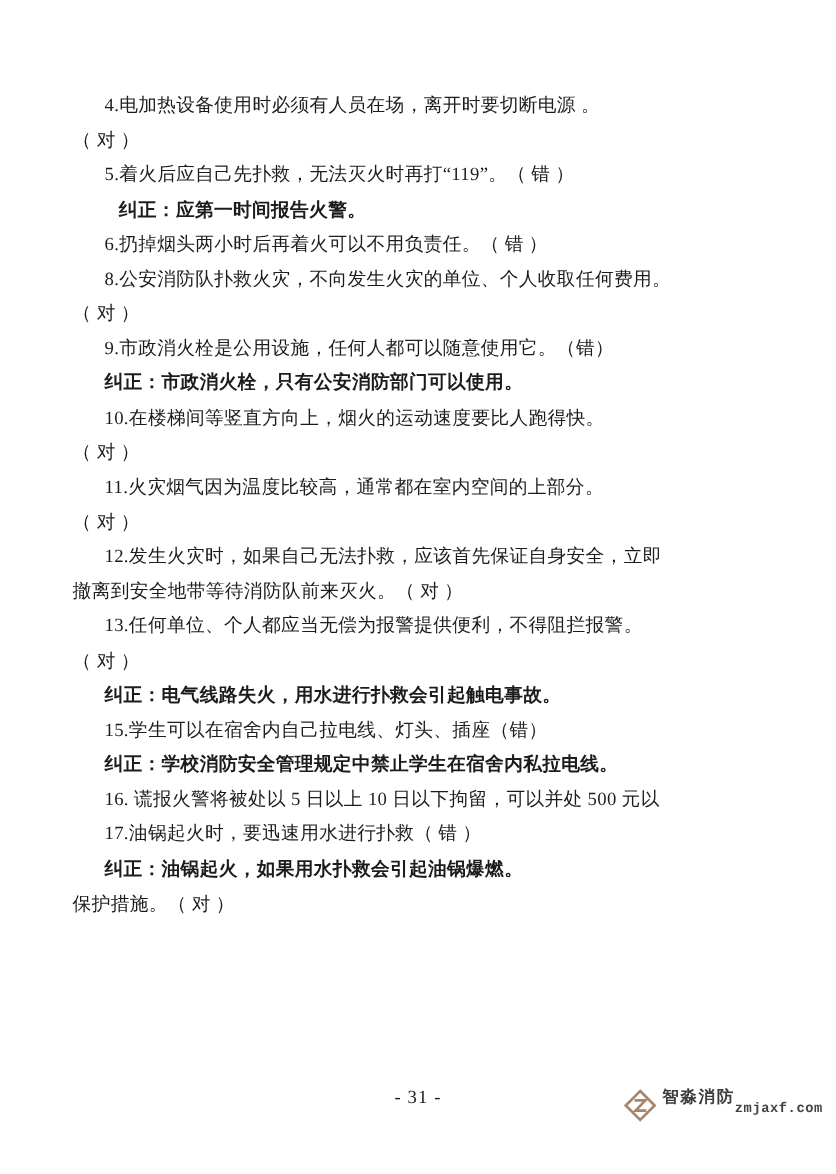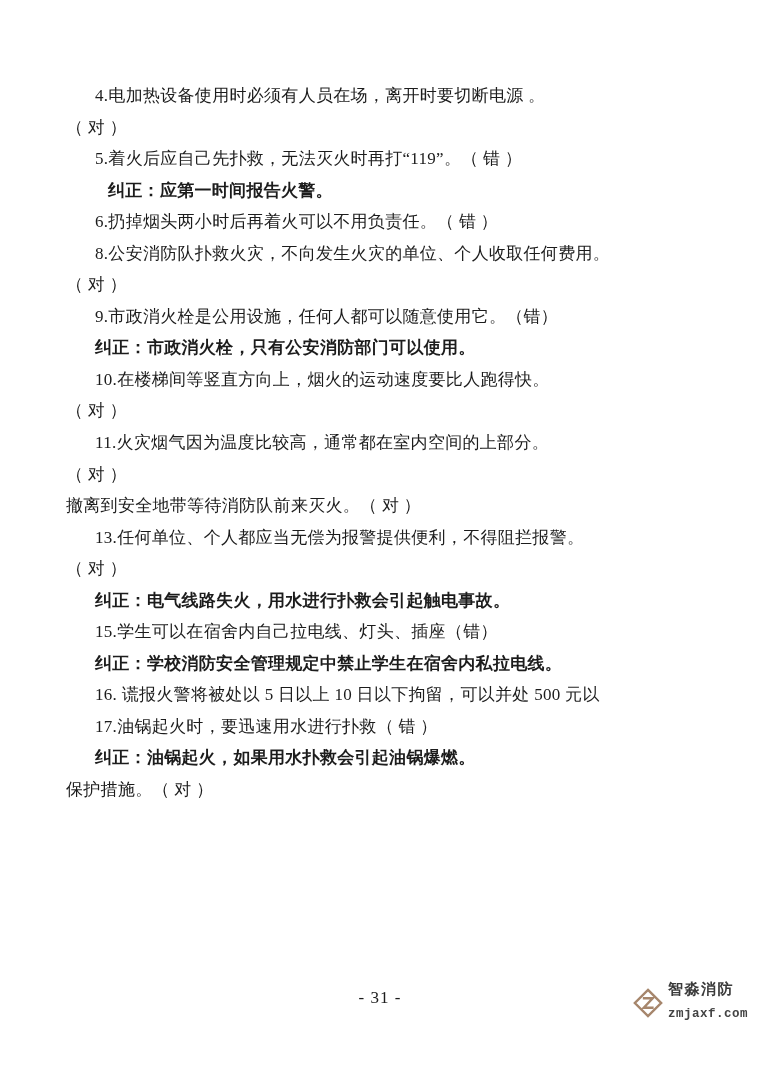--- a/index.html
+++ b/index.html
@@ -43,21 +43,21 @@
   }
   .watermark {
     position: absolute;
     right: 12px;
     bottom: 6px;
     display: flex;
     align-items: center;
     gap: 5px;
   }
   .wm-icon { width: 30px; height: 30px; margin-top: 6px; }
-  .wm-text { display: flex; flex-direction: column; line-height: 1; }
+  .wm-text { display: flex; flex-direction: row; line-height: 1; }
   .wm-brand {
     font-size: 15px;
     font-weight: 600;
     color: #3b3b3b;
     letter-spacing: 1.5px;
     font-family: "Liberation Sans", "DejaVu Sans", sans-serif;
   }
   .wm-domain {
     font-size: 12.5px;
     font-weight: 700;
@@ -79,20 +79,21 @@
       <div class="line indent-more bold">纠正：应第一时间报告火警。</div>
       <div class="line indent">6.扔掉烟头两小时后再着火可以不用负责任。（ 错 ）</div>
       <div class="line indent">8.公安消防队扑救火灾，不向发生火灾的单位、个人收取任何费用。</div>
       <div class="line flush">（ 对 ）</div>
       <div class="line indent">9.市政消火栓是公用设施，任何人都可以随意使用它。（错）</div>
       <div class="line indent bold">纠正：市政消火栓，只有公安消防部门可以使用。</div>
       <div class="line indent">10.在楼梯间等竖直方向上，烟火的运动速度要比人跑得快。</div>
       <div class="line flush">（ 对 ）</div>
       <div class="line indent">11.火灾烟气因为温度比较高，通常都在室内空间的上部分。</div>
       <div class="line flush">（ 对 ）</div>
+      <div class="line indent">12.发生火灾时，如果自己无法扑救，应该首先保证自身安全，立即</div>
       <div class="line flush">撤离到安全地带等待消防队前来灭火。（ 对 ）</div>
       <div class="line indent">13.任何单位、个人都应当无偿为报警提供便利，不得阻拦报警。</div>
       <div class="line flush">（ 对 ）</div>
       <div class="line indent bold">纠正：电气线路失火，用水进行扑救会引起触电事故。</div>
       <div class="line indent">15.学生可以在宿舍内自己拉电线、灯头、插座（错）</div>
       <div class="line indent bold">纠正：学校消防安全管理规定中禁止学生在宿舍内私拉电线。</div>
       <div class="line indent">16. 谎报火警将被处以 5 日以上 10 日以下拘留，可以并处 500 元以</div>
       <div class="line indent">17.油锅起火时，要迅速用水进行扑救（ 错 ）</div>
       <div class="line indent bold">纠正：油锅起火，如果用水扑救会引起油锅爆燃。</div>
       <div class="line flush">保护措施。（ 对 ）</div>

